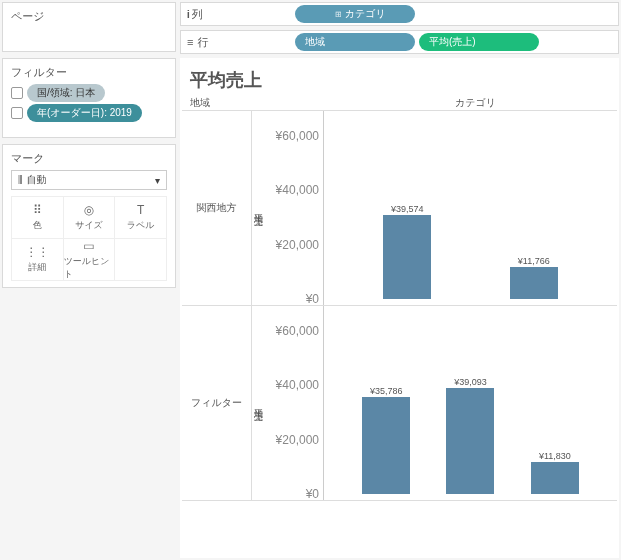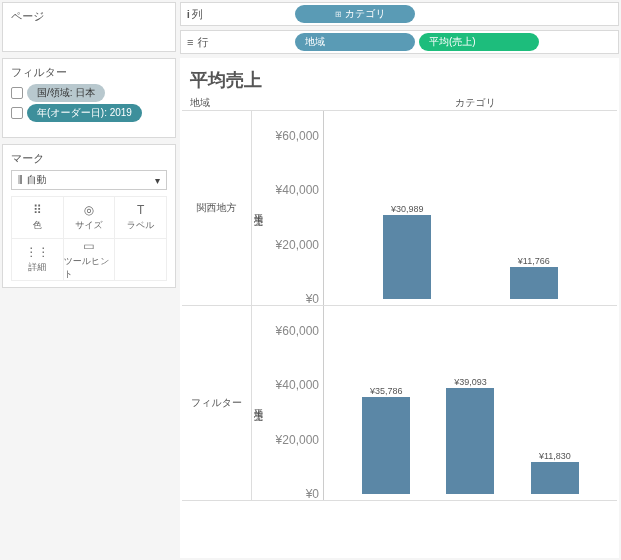--- a/index.html
+++ b/index.html
@@ -326,21 +326,21 @@
               <span>平均 売上</span>
             </div>
             <div class="y-ticks">
               <div class="y-tick" style="bottom: 6px;">¥0</div>
               <div class="y-tick" style="bottom: 60.4615px;">¥20,000</div>
               <div class="y-tick" style="bottom: 114.923px;">¥40,000</div>
               <div class="y-tick" style="bottom: 169.385px;">¥60,000</div>
             </div>
             <div class="bars-area">
               <div class="bar-group">
-                <div class="bar-label">¥30,989</div>
+                <div class="bar-label">¥39,574</div>
                 <div class="bar-rect" style="height: 84.3854px;"></div>
               </div>
               <div class="bar-group">
                 <div class="bar-label">¥11,766</div>
                 <div class="bar-rect" style="height: 32.0397px;"></div>
               </div>
             </div>
           </div>
           <div class="chart-row">
             <div class="region-label">フィルター</div>

